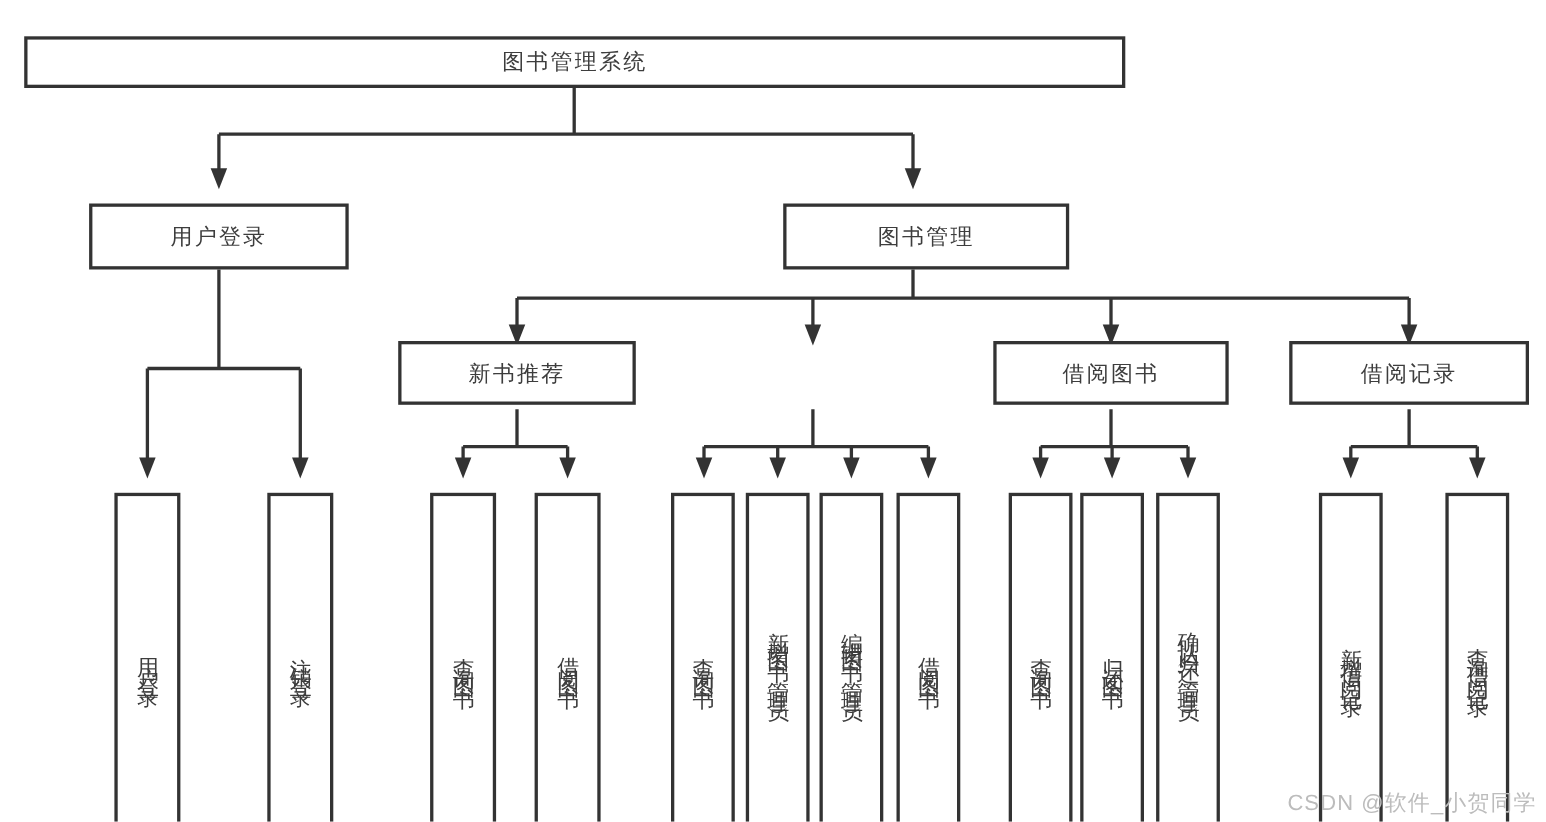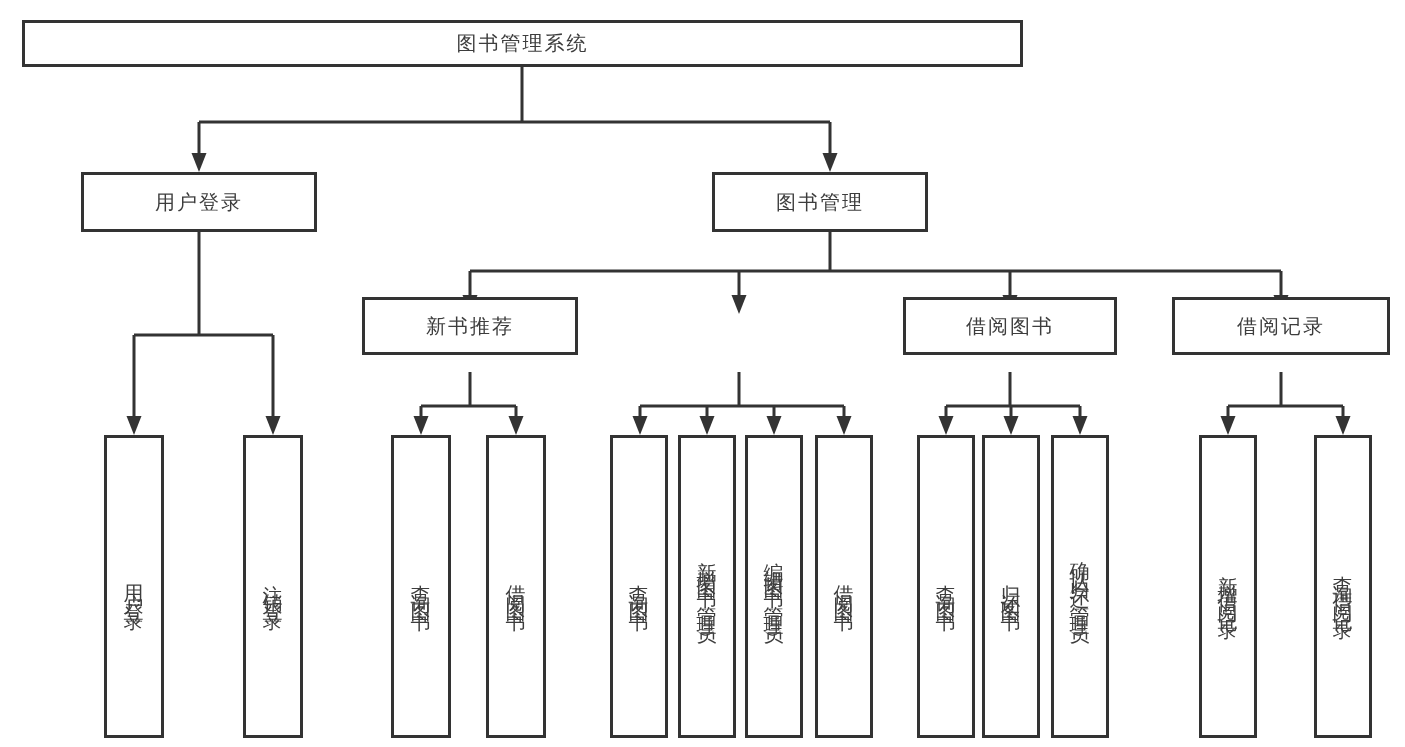--- a/index.html
+++ b/index.html
@@ -19,30 +19,31 @@
 
   .node {
     position:absolute;
     background:#ffffff;
     border:3px solid #333333;
     color:#3d3d3d;
     display:flex;
     align-items:center;
     justify-content:center;
     z-index:2;
+    margin-top:13px;
   }
   .h { font-size:20px; letter-spacing:2px; }
 
   .root { left:22px;  top:20px;  width:1001px; height:47px; }
   .lvl2 { top:172px; height:60px; }
   .lvl3 { top:297px; height:58px; }
   .leaf { top:435px; height:303px; }
 
   .n-userlogin { left:81px;   width:236px; }
-  .n-bookmgmt  { left:712px;  width:216px; }
+  .n-bookmgmt  { left:712px;  width:260px; }
 
   .n-newbooks  { left:362px;  width:216px; }
   .n-borrow    { left:633px;  width:212px; }
   .n-current   { left:903px;  width:214px; }
   .n-records   { left:1172px; width:218px; }
 
   .l-1  { left:104px;  width:60px; }
   .l-2  { left:243px;  width:60px; }
   .l-3  { left:391px;  width:60px; }
   .l-4  { left:486px;  width:60px; }
@@ -163,14 +164,15 @@
       <span class="vt">确认归还（管理员）</span>
     </div>
 
   <div class="node leaf l-12">
       <span class="vt">新增借阅记录</span>
     </div>
   <div class="node leaf l-13">
       <span class="vt">查询借阅记录</span>
     </div>
 
+  <div class="watermark">CSDN @软件_小贺同学</div>
 
 </div>
 
 </body></html>

